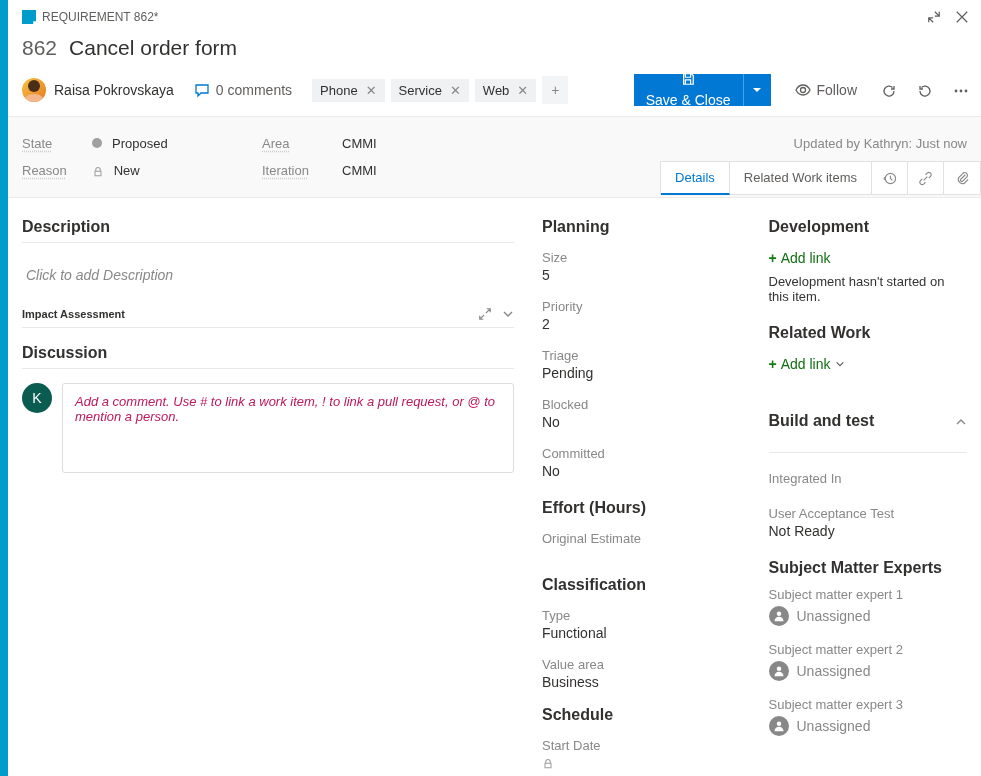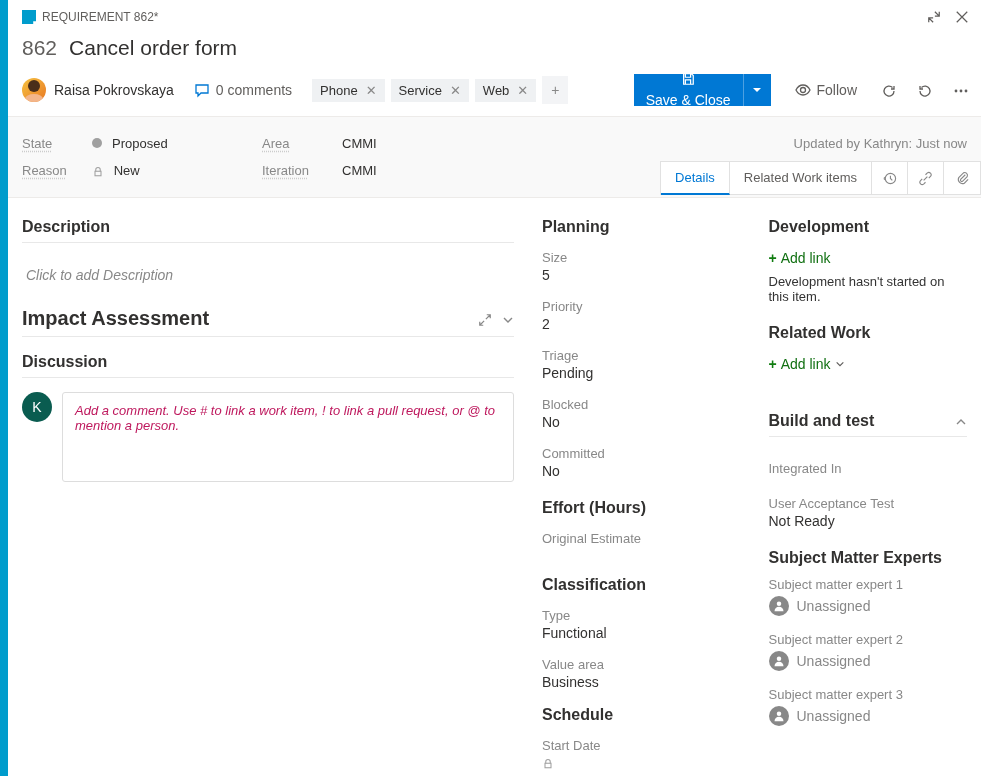--- a/index.html
+++ b/index.html
@@ -189,21 +189,21 @@
 
   .desc-placeholder {
     color: #888;
     font-style: italic;
     padding: 10px 4px 24px 4px;
     cursor: text;
   }
 
   .impact-row {
     display: flex; justify-content: space-between; align-items:center;
-    font-weight: 600; font-size: 20px;
+    font-weight: 600; font-size: 11px;
     border-bottom: 1px solid #e8e8e8;
     padding-bottom: 6px; margin-bottom: 16px;
   }
   .impact-icons { display:flex; gap:10px; color:#888; font-weight:400; }
 
   .discussion-area {
     display: flex; gap: 10px; align-items: flex-start;
     margin-top: 10px;
   }
   .avatar-k {
@@ -235,21 +235,21 @@
     font-size: 14px; cursor: pointer; margin-bottom: 8px;
   }
   .add-link .plus { font-weight: bold; color:#107c10; }
 
   .dev-desc { color: #333; font-size: 13px; margin-bottom: 20px; }
 
   .section-header-right {
     display:flex; justify-content:space-between; align-items:flex-end;
     font-weight:600; font-size:16px;
     border-bottom:1px solid #e8e8e8;
-    padding-bottom:6px; margin-bottom:24px;
+    padding-bottom:22px; margin-bottom:18px;
   }
   .chev { color:#888; cursor:pointer; font-weight:400; }
 
   .sme-row { display:flex; align-items:center; gap:8px; margin-top:4px; margin-bottom:12px; }
   .sme-avatar {
     width:20px; height:20px; border-radius:50%;
     background:#888;
     display:flex; align-items:center; justify-content:center;
   }
   .sme-name { color:#888; }

